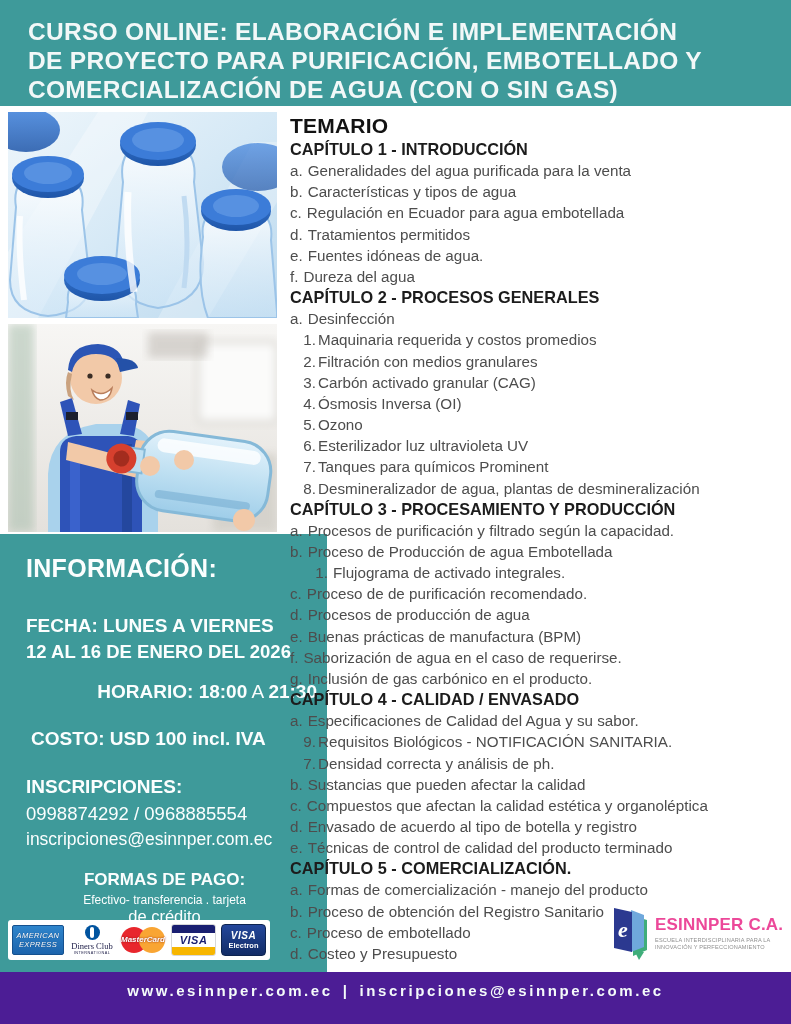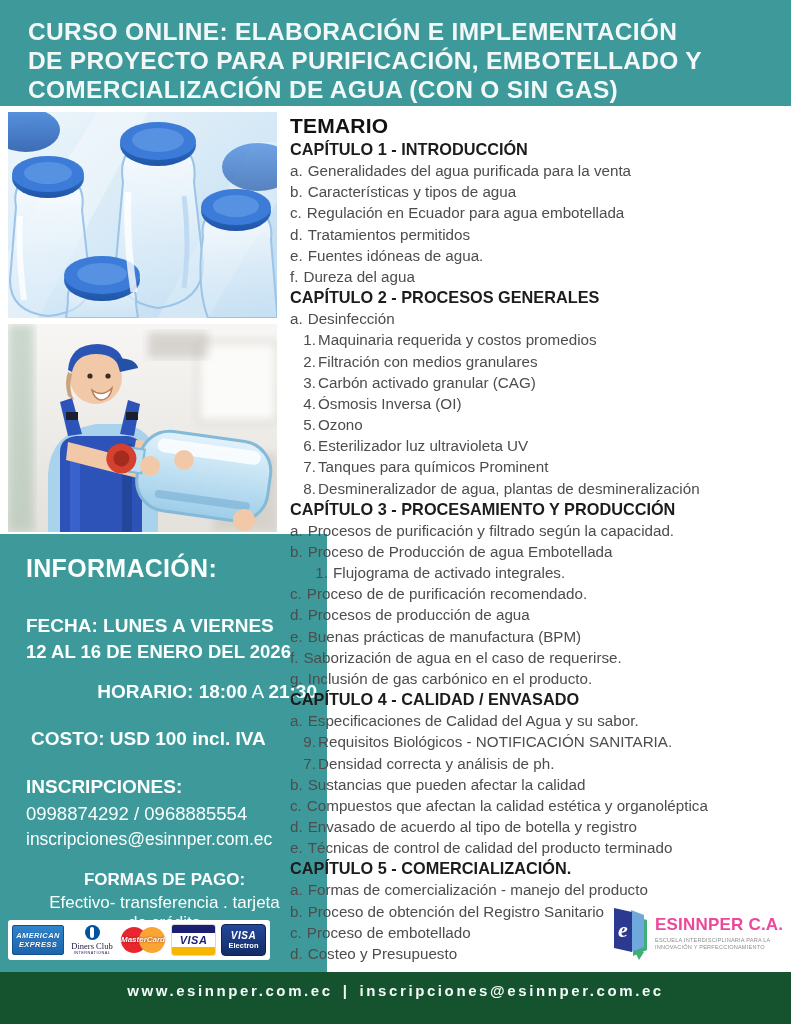--- a/index.html
+++ b/index.html
@@ -33,37 +33,37 @@
   .info-fecha1 { margin-top:30px; font-size:19px; line-height:26px; }
   .info-fecha2 { font-size:18.5px; line-height:26px; }
   .info-horario { margin-top:16px; font-size:19px;text-align:right; }
   .info-horario .reg { font-weight:400; }
   .info-costo { margin-top:25px; font-size:19px; padding-left:5px; }
   .info-inscr { margin-top:26px; font-size:19px; }
   .info-phones { margin-top:5px; font-size:18.5px; font-weight:400; }
   .info-email { margin-top:4px; font-size:17.5px; font-weight:400; }
   .center { text-align:center; }
   .info-pago { margin-top:20px; font-size:17px; padding-right:14px; }
-  .info-pago1 { margin-top:3px; font-size:17px; padding-right:14px; }
+  .info-pago1 { margin-top:3px; font-size:12px; padding-right:14px; }
   .info-pago2 { font-size:16.5px; padding-right:14px; }
   
   .cards {
     position:absolute; left:8px; top:386px; width:262px; height:40px;
     background:#ffffff; border-radius:3px;
     display:flex; align-items:center; justify-content:space-between;
     padding:0 4px;
   }
   .amex-card {
     width:52px; height:30px; border-radius:2px;
     background:linear-gradient(180deg,#2F85CC,#1C64AC);
     border:1px solid #15518f;
     display:flex; flex-direction:column; align-items:center; justify-content:center;
   }
   .amex-card span {
-    color:#fff; font-size:7.5px; font-weight:700; font-style:italic;
+    color:#fff; font-size:7.5px; font-weight:400; font-style:italic;
     letter-spacing:0.4px; line-height:9px; text-shadow:0 0 1px #0b3e74;
   }
   .diners-card { width:46px; display:flex; flex-direction:column; align-items:center; }
   .diners-circle {
     width:15px; height:15px; border-radius:50%; background:#00539F; position:relative;
   }
   .diners-circle::after {
     content:""; position:absolute; left:5.5px; top:2px; width:4px; height:11px;
     background:#fff; border-radius:2px;
   }
@@ -112,21 +112,21 @@
   .item.numdeep .marker { width:20px; text-align:right; margin-right:5px; }
   
   .brand { position:absolute; left:611px; top:906px; width:174px; display:flex; align-items:center; }
   .brand-mark { flex:none; }
   .brand-text { margin-left:6px; }
   .brand-name { color:#ec4899; font-size:17px; font-weight:700; letter-spacing:0.2px; white-space:nowrap; }
   .brand-tagline { width:128px; font-size:5.6px; color:#8f8f8f; letter-spacing:0.2px; margin-top:2px; line-height:7px; }
   
   .footer {
     position:absolute; left:0; bottom:0; width:791px; height:52px;
-    background:#14532d; display:flex; justify-content:center; padding-top:10px;
+    background:#4c1d95; display:flex; justify-content:center; padding-top:10px;
   }
   .footer span {
     color:#F4FAFA; font-size:15px; font-weight:700;
     letter-spacing:2.6px; word-spacing:4px;
   }
   .footer .sep { margin:0 10px; }
 </style>
 </head>
 <body>
 

